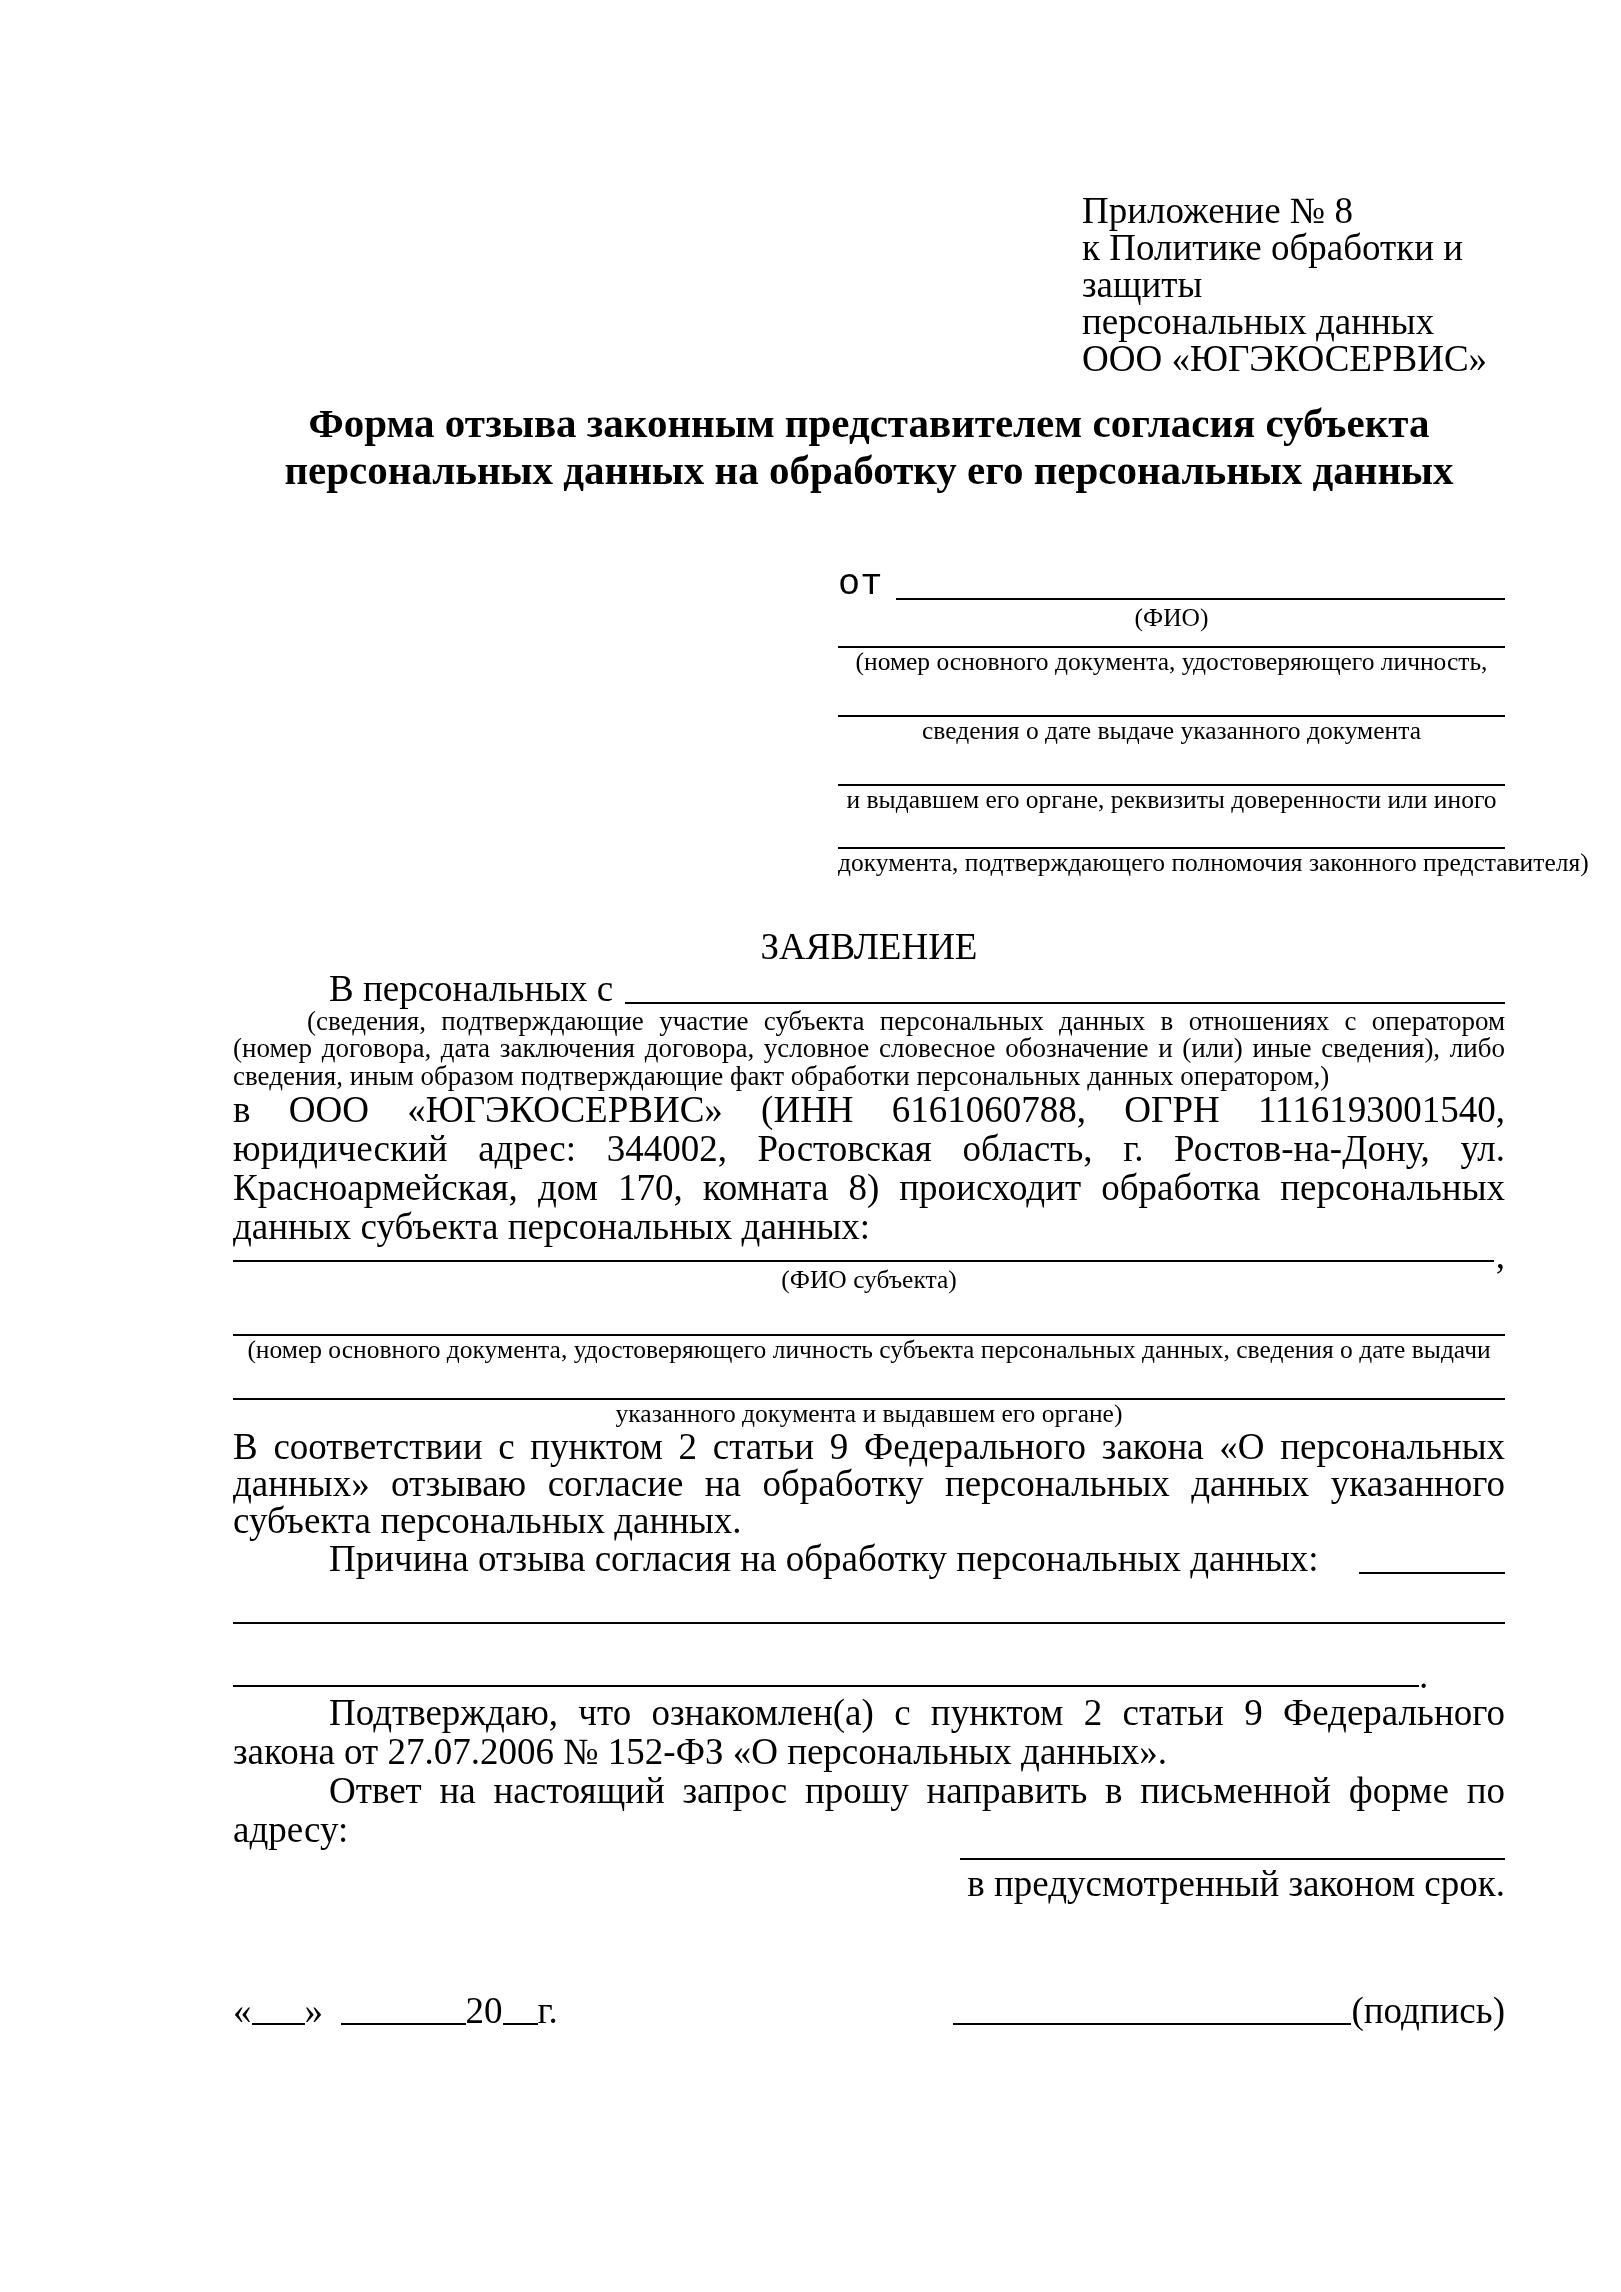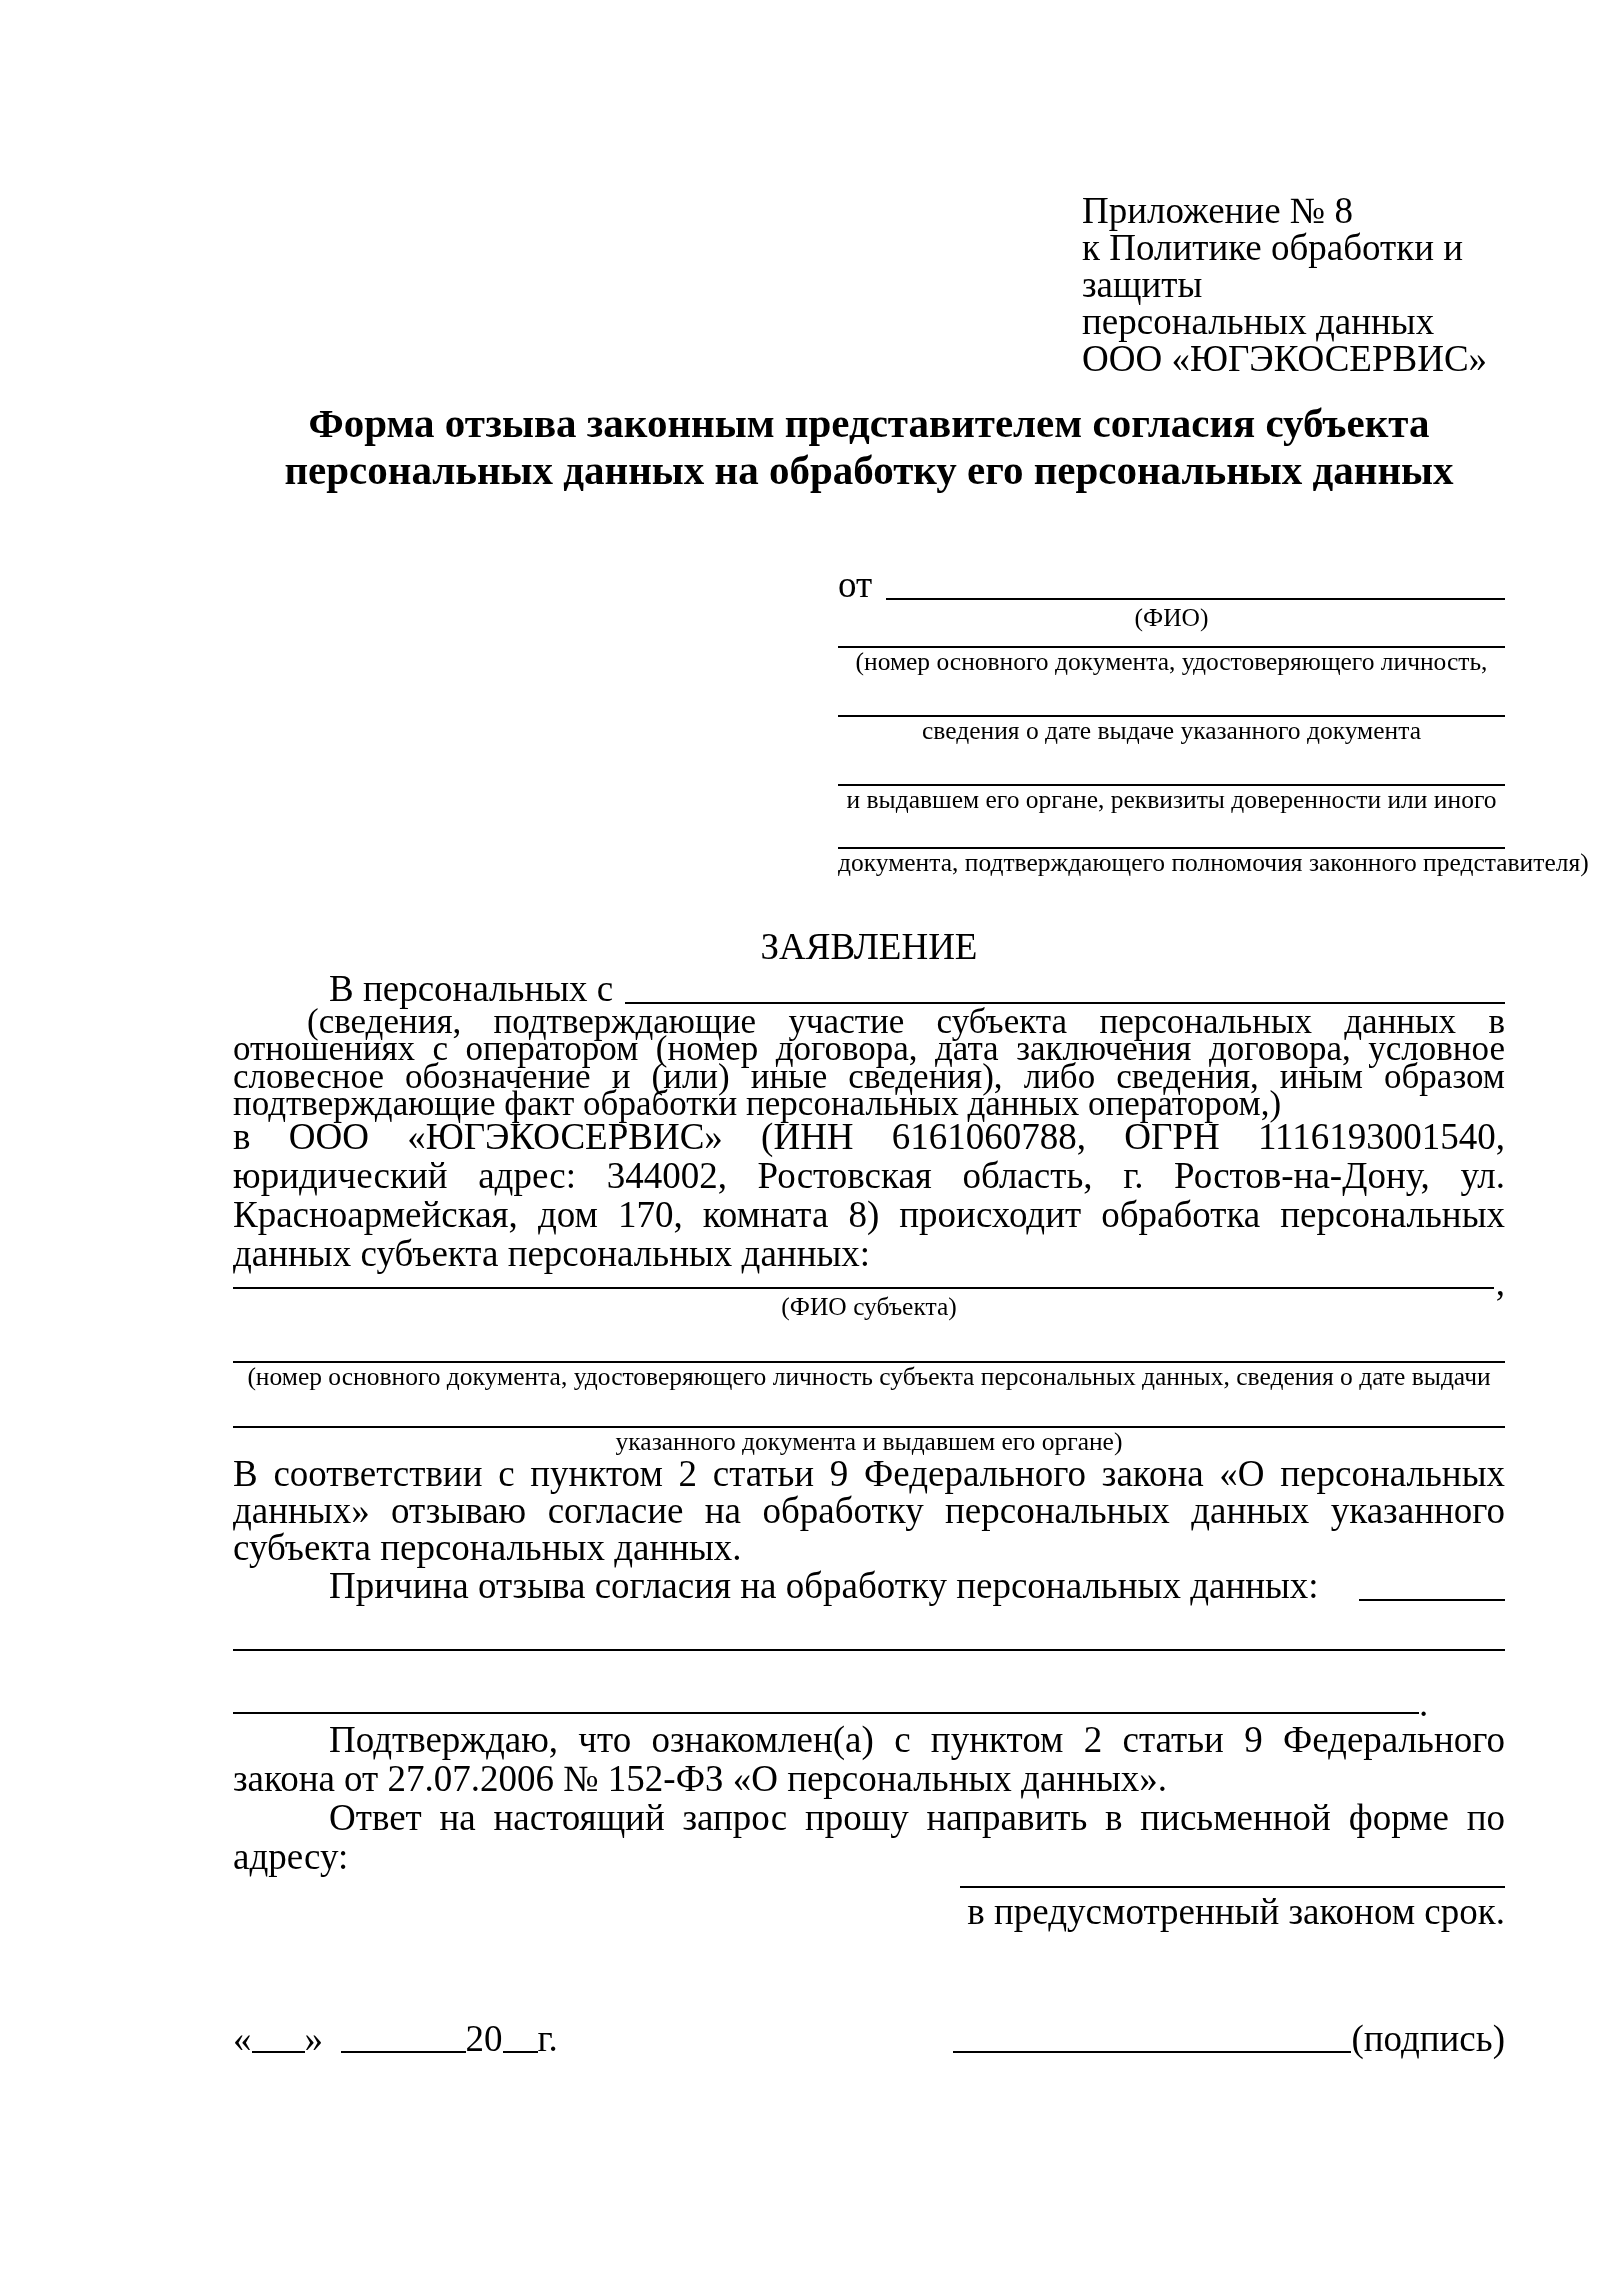--- a/index.html
+++ b/index.html
@@ -65,42 +65,42 @@
     line-height: 47px;
   }
 
   
   .recipient {
     width: 667px;
     margin-left: 605px;
     margin-top: 71px;
   }
   .recipient .org { line-height: 43px; }
-  .recipient .from-row { height: 39px; }
+  .recipient .from-row { height: 39px; font-family: Liberation Mono, monospace; }
   .recipient .from-row .label { padding-right: 13.7px; }
   .recipient .caption { line-height: 28px; }
   .rc-field-1 { height: 13.7px; }
   .rc-field-2 { height: 39px; }
   .rc-field-3 { height: 39px; }
   .rc-field-4 { height: 33px; }
 
   
   .statement-heading {
     margin-top: 49px;
     text-align: center;
     line-height: 41px;
   }
   .accordance-row {
     height: 41px;
     padding-left: 96px;
   }
   .accordance-row .label { padding-right: 11.8px; white-space: nowrap; }
 
   .small-note {
-    font-size: 35px;
+    font-size: 27px;
     line-height: 27.4px;
     text-align: justify;
     text-indent: 74px;
   }
   .body-par {
     text-align: justify;
   }
   .indent { text-indent: 96px; }
 
   .subj-line-1 { height: 13.7px; }

